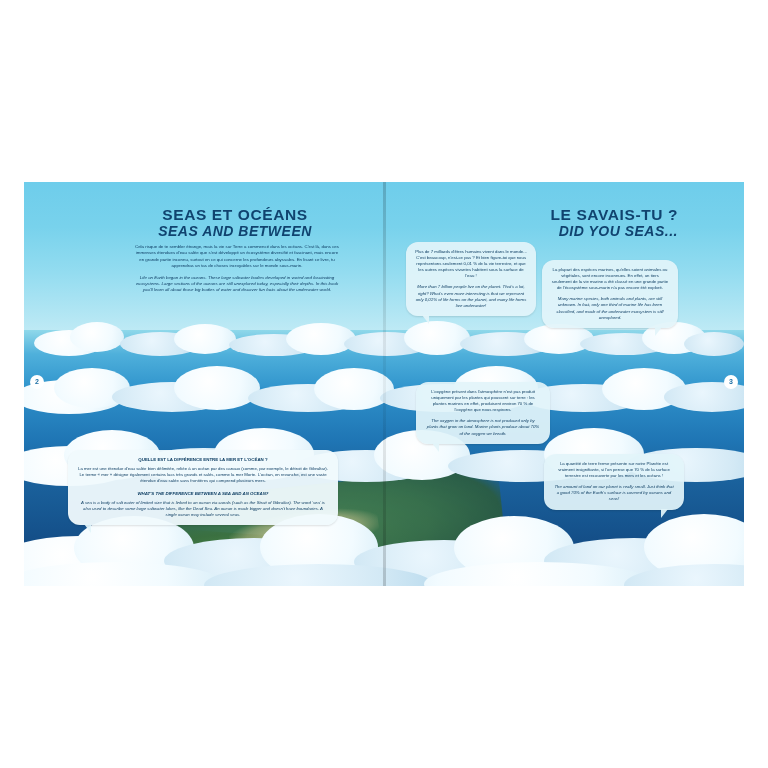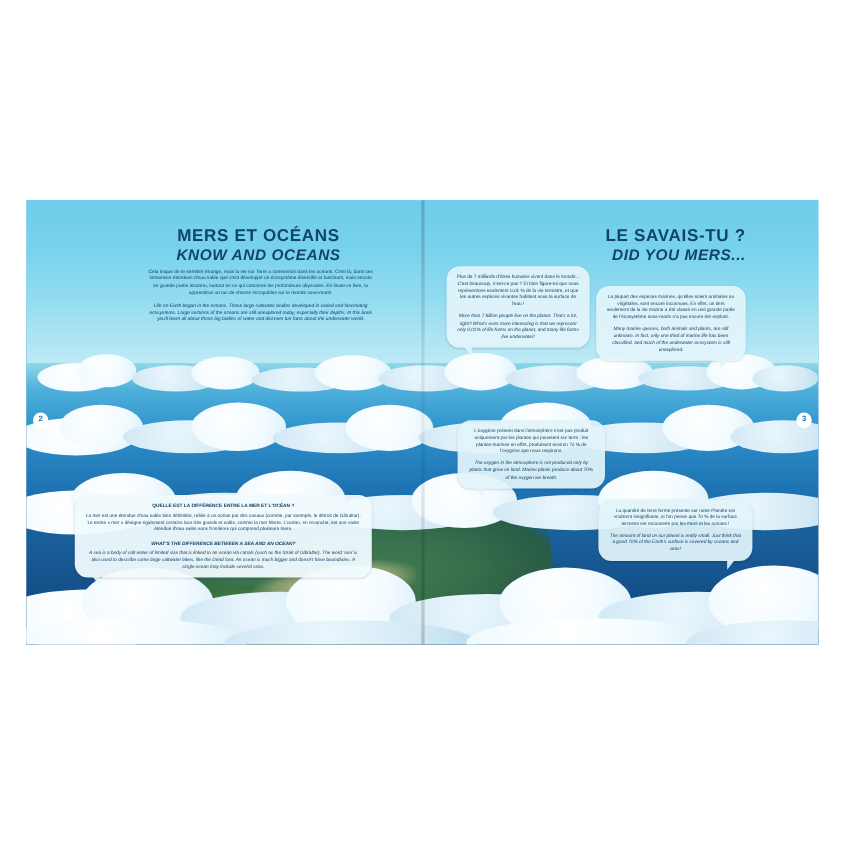--- a/index.html
+++ b/index.html
@@ -178,27 +178,27 @@
       <div class="cl" style="left:400px;top:60px;width:230px;height:44px;"></div>
       <div class="cl sh" style="left:600px;top:62px;width:180px;height:42px;"></div>
     </div>
 
     <div class="gutter"></div>
 
     <div class="pagenum left">2</div>
     <div class="pagenum right">3</div>
 
     <div class="title-block" style="left:96px;top:24px;width:230px;">
-      <div class="title-fr">MERS ET OCÉANS</div>
-      <div class="title-en">KNOW AND OCEANS</div>
+      <div class="title-fr">SEAS ET OCÉANS</div>
+      <div class="title-en">SEAS AND BETWEEN</div>
     </div>
 
     <div class="title-block" style="left:404px;top:24px;width:250px;text-align:right;">
       <div class="title-fr">LE SAVAIS-TU ?</div>
-      <div class="title-en">DID YOU MERS...</div>
+      <div class="title-en">DID YOU SEAS...</div>
     </div>
 
     <div class="intro" style="left:110px;top:62px;width:206px;">
       <span>Cela risque de te sembler étrange, mais la vie sur Terre a commencé dans les océans. C'est là, dans ces immenses étendues d'eau salée que s'est développé un écosystème diversifié et fascinant, mais encore en grande partie inconnu, surtout en ce qui concerne les profondeurs abyssales. En lisant ce livre, tu apprendras un tas de choses incroyables sur le monde sous-marin.</span>
       <span class="en">Life on Earth began in the oceans. These large saltwater bodies developed in varied and fascinating ecosystems. Large sections of the oceans are still unexplored today, especially their depths. In this book you'll learn all about those big bodies of water and discover fun facts about the underwater world.</span>
     </div>
 
     <div class="bubble" style="left:382px;top:60px;width:112px;">
       <span>Plus de 7 milliards d'êtres humains vivent dans le monde... C'est beaucoup, n'est-ce pas ? Et bien figure-toi que nous représentons seulement 0,01 % de la vie terrestre, et que les autres espèces vivantes habitent sous la surface de l'eau !</span>
       <span class="en">More than 7 billion people live on the planet. That's a lot, right? What's even more interesting is that we represent only 0,01% of life forms on the planet, and many life forms live underwater!</span>

